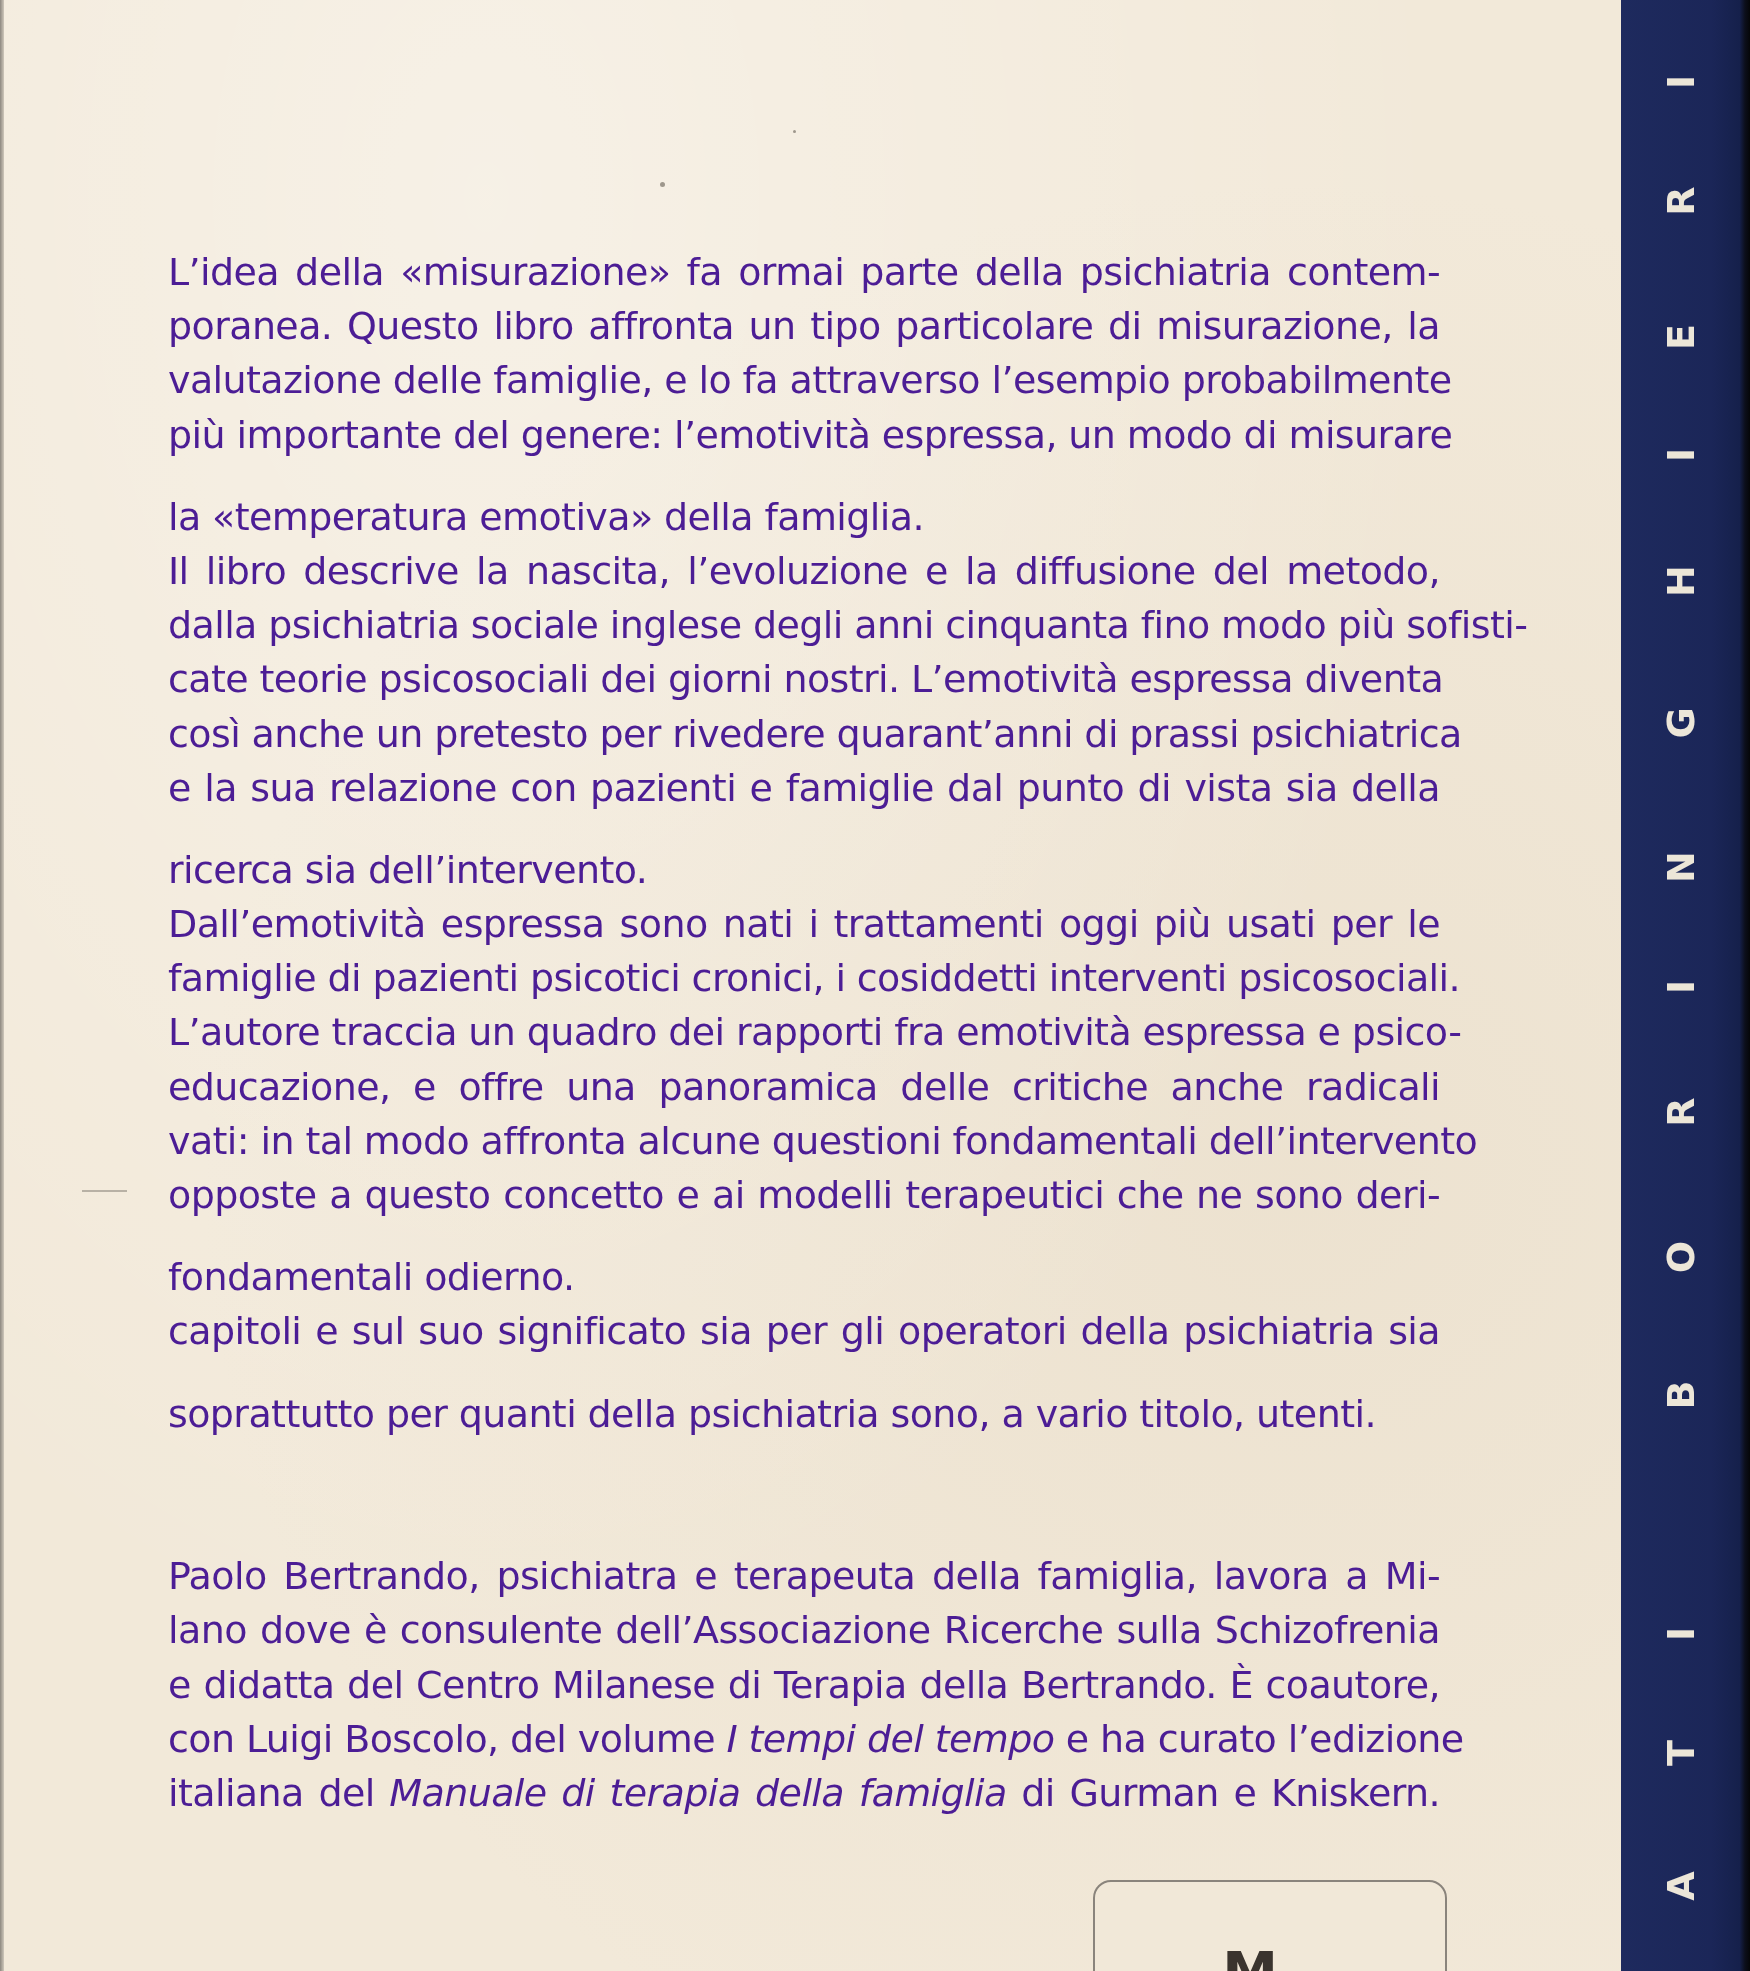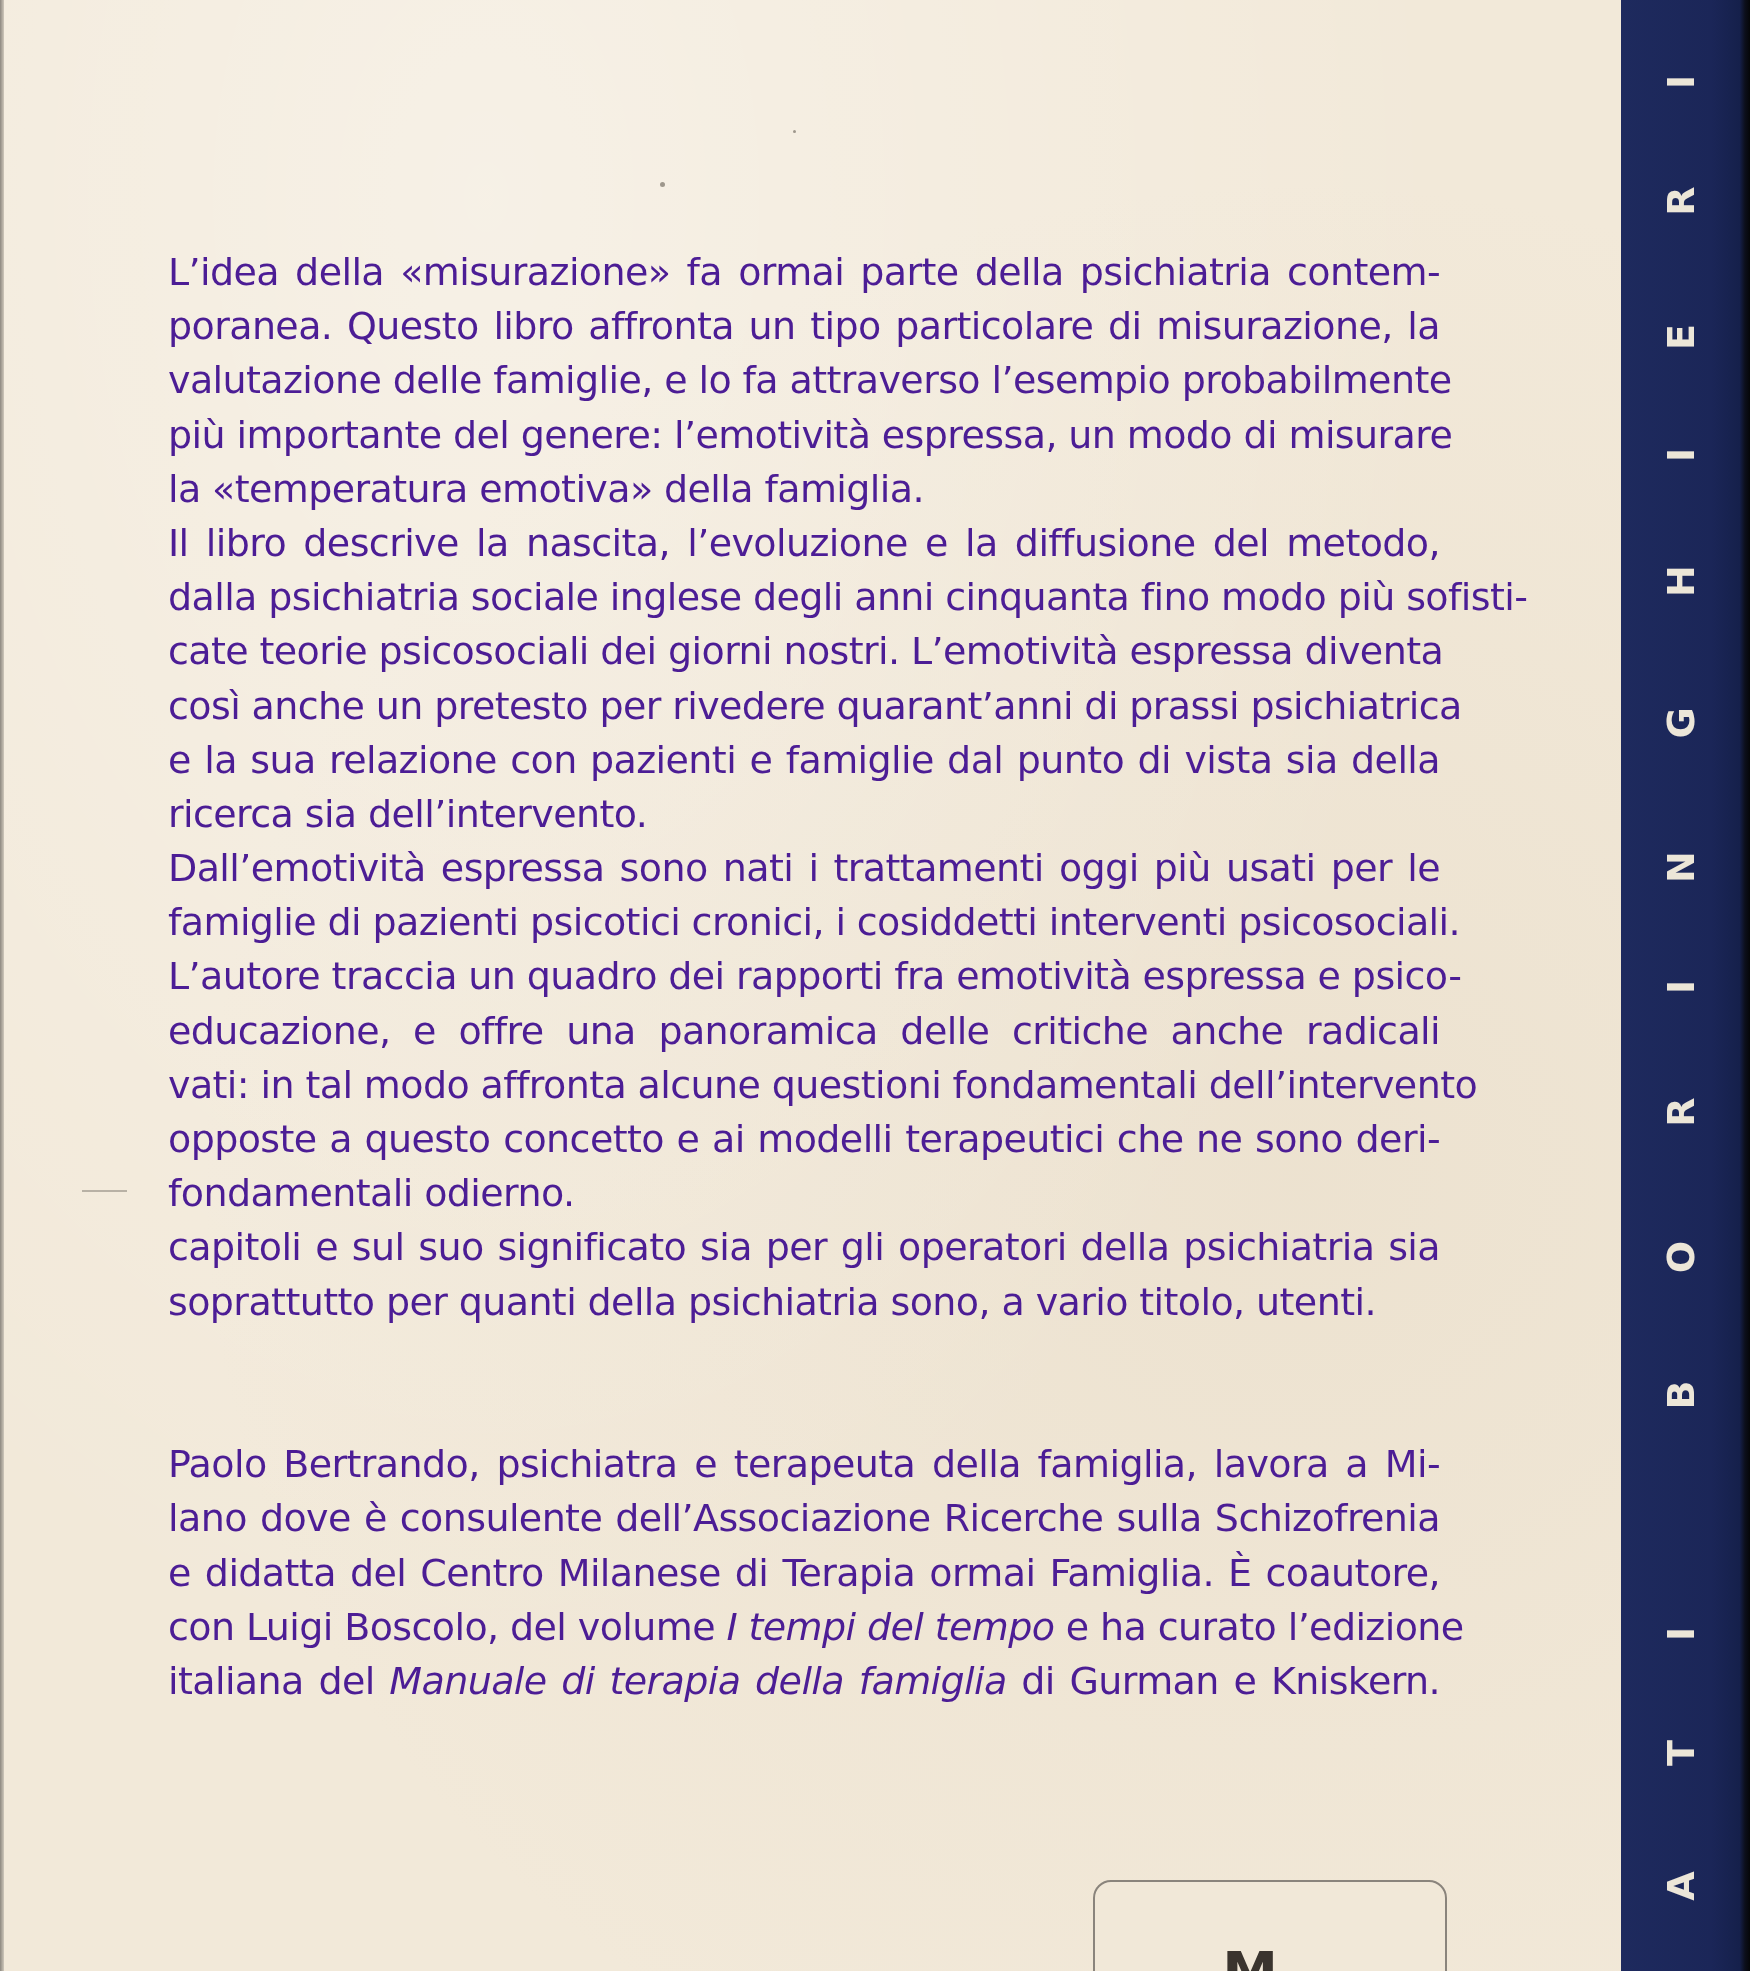--- a/index.html
+++ b/index.html
@@ -25,21 +25,21 @@
     font-weight: normal;
     font-size: 38px; line-height: 54.2px;
     color: #4c1d95;
     letter-spacing: -0.6px;
   }
   .line {
     display: block; white-space: nowrap;
     text-align: justify; text-align-last: justify;
     height: 54.2px;
   }
-  .line.last { text-align-last: left; }
+  .line.last { text-align-last: left; margin-top: 28px; }
   .gap { height: 108.4px; }
   .it { font-style: italic; }
 
   .spine {
     position: absolute; left: 1621px; top: 0; width: 129px; height: 1971px;
     background: linear-gradient(90deg, #1e2a5e 0%, #1b2658 70%, #15204b 92%, #0c0f1c 96%, #050608 100%);
   }
   .spine-letter {
     position: absolute; left: 1658px; width: 46px; height: 46px;
     color: #ece6d8;
@@ -87,21 +87,21 @@
   <span class="line">opposte a questo concetto e ai modelli terapeutici che ne sono deri-</span>
   <span class="line last">fondamentali odierno.</span>
   <span class="line">capitoli e sul suo significato sia per gli operatori della psichiatria sia</span>
   <span class="line last">soprattutto per quanti della psichiatria sono, a vario titolo, utenti.</span>
 
   <div class="gap"></div>
 
   <div>
     <span class="line">Paolo Bertrando, psichiatra e terapeuta della famiglia, lavora a Mi-</span>
     <span class="line">lano dove è consulente dell’Associazione Ricerche sulla Schizofrenia</span>
-    <span class="line">e didatta del Centro Milanese di Terapia ormai Famiglia. È coautore,</span>
+    <span class="line">e didatta del Centro Milanese di Terapia della Bertrando. È coautore,</span>
     <span class="line"><span>con Luigi Boscolo, del volume </span><span class="it">I tempi del tempo</span><span> e ha curato l’edizione</span></span>
     <span class="line"><span>italiana del </span><span class="it">Manuale di terapia della famiglia</span><span> di Gurman e Kniskern.</span></span>
   </div>
 </div>
 
 <div class="spine"></div>
 <div>
   <span class="spine-letter" style="top:1863px">A</span>
   <span class="spine-letter" style="top:1730px">T</span>
   <span class="spine-letter" style="top:1611px">I</span>

